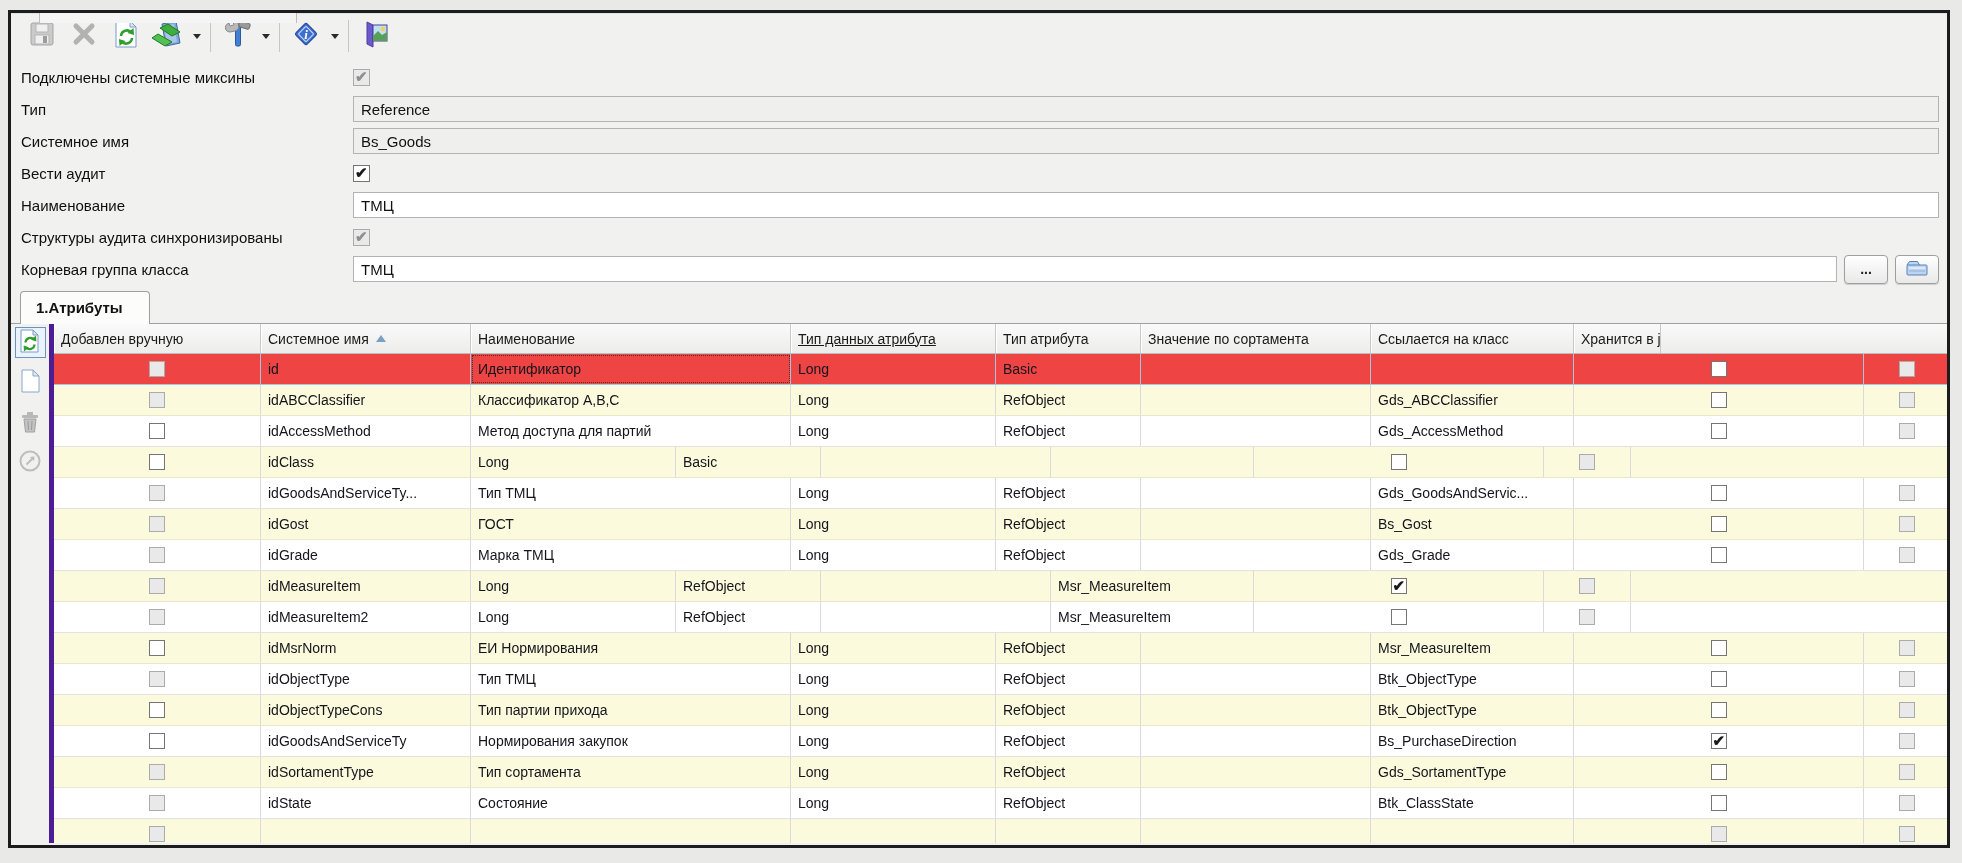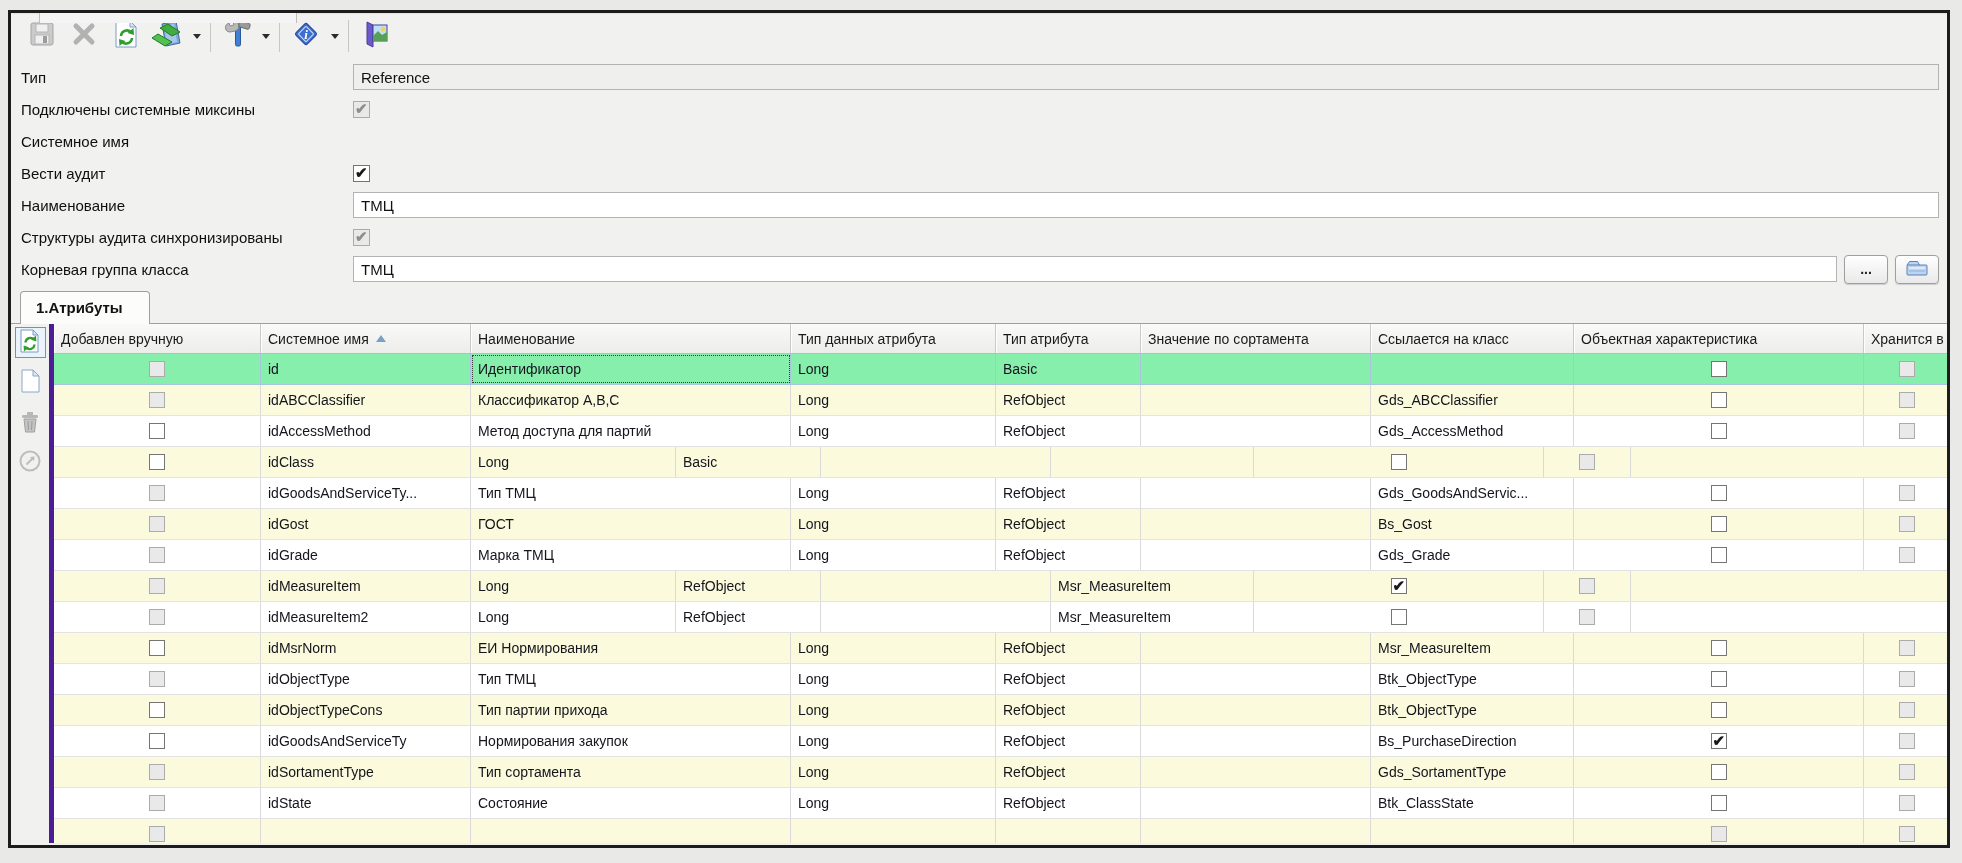--- a/index.html
+++ b/index.html
@@ -60,21 +60,21 @@
   .grid { flex:1; overflow:hidden; background:#fff; border-left:5px solid #4c1d95; }
   .ghead { display:flex; height:30px; background:linear-gradient(#fafafa,#ececeb);
         border-bottom:1px solid #bdbdbd; }
   .hcell { border-right:1px solid #c9c9c9; box-shadow:inset 1px 0 0 #ffffff; padding:0 7px;
         display:flex; align-items:center; font-size:14px; color:#1a1a1a; white-space:nowrap;
         overflow:hidden; flex:none; }
   .sort-asc { width:0; height:0; border-left:5px solid transparent; border-right:5px solid transparent;
         border-bottom:7px solid #7aa0c4; margin-left:7px; }
   .trow { display:flex; height:31px; background:#fff; border-bottom:1px solid #e2e2e2; }
   .trow.alt { background:#fbfadc; border-bottom-color:#e8e7ca; }
-  .trow.sel { background:#86efac; border-bottom-color:#a9c6e0; }
+  .trow.sel { background:#ef4444; border-bottom-color:#a9c6e0; }
   .tcell { border-right:1px solid #dadada; padding:0 7px; display:flex; align-items:center;
         font-size:14px; color:#14141c; white-space:nowrap; overflow:hidden; flex:none; }
   .trow.sel .tcell { border-right-color:#aac4dd; }
   .tcell.center { justify-content:center; }
   .tcell.focus { outline:1px dotted #3a3a3a; outline-offset:-2px; }
   .tcell .cb { width:16px; height:16px; }
 </style>
 </head>
 <body>
 
@@ -158,33 +158,36 @@
             <rect x="14" y="7" width="14" height="16" fill="#bfe0f2" stroke="#4a3f99"></rect>
             <path d="M14 18 l5 -5 l4 4 l5 -3 v9 h-14 z" fill="#58a058"></path>
             <circle cx="24" cy="11" r="2.2" fill="#f5d24a"></circle>
           </svg>
       </span>
     </div>
   </div>
 
   <div class="form">
     <div class="frow">
+      <div class="flabel">Подключены системные миксины</div>
+      <div class="fctrl">
+          <span class="cb checked disabled"></span>
+        </div>
+    </div>
+    <div class="frow">
       <div class="flabel">Тип</div>
       <div class="fctrl">
           <input class="ftext ro" readonly="" value="Reference" style="">
         </div>
     </div>
     <div class="frow">
-      <div class="flabel">Подключены системные миксины</div>
-      <div class="fctrl">
-          <span class="cb checked disabled"></span>
-        </div>
-    </div>
-    <div class="frow">
       <div class="flabel">Системное имя</div>
+      <div class="fctrl">
+          <input class="ftext ro" readonly="" value="Bs_Goods" style="">
+        </div>
     </div>
     <div class="frow">
       <div class="flabel">Вести аудит</div>
       <div class="fctrl">
           <span class="cb checked"></span>
         </div>
     </div>
     <div class="frow">
       <div class="flabel">Наименование</div>
       <div class="fctrl">
@@ -270,34 +273,31 @@
           <div class="hcell" style="width: 207px;">
             <span>Добавлен вручную</span>
           </div>
           <div class="hcell" style="width: 210px;">
             <span>Системное имя</span>
             <span class="sort-asc"></span>
           </div>
           <div class="hcell" style="width: 320px;">
             <span>Наименование</span>
           </div>
-          <div class="hcell" style="width: 205px;">
+          <div class="hcell" style="width: 205px; text-decoration: underline;">
             <span>Тип данных атрибута</span>
           </div>
           <div class="hcell" style="width: 145px;">
             <span>Тип атрибута</span>
           </div>
           <div class="hcell" style="width: 230px;">
             <span>Значение по сортамента</span>
           </div>
           <div class="hcell" style="width: 203px;">
             <span>Ссылается на класс</span>
-          </div>
-          <div class="hcell" style="width: 290px;">
-            <span>Объектная характеристика</span>
           </div>
           <div class="hcell" style="width: 87px;">
             <span>Хранится в jso</span>
           </div>
         </div>
       <div>
           <div class="trow sel">
             <div class="tcell center" style="width: 207px;">
               <span class="cb disabled"></span>
             </div>

